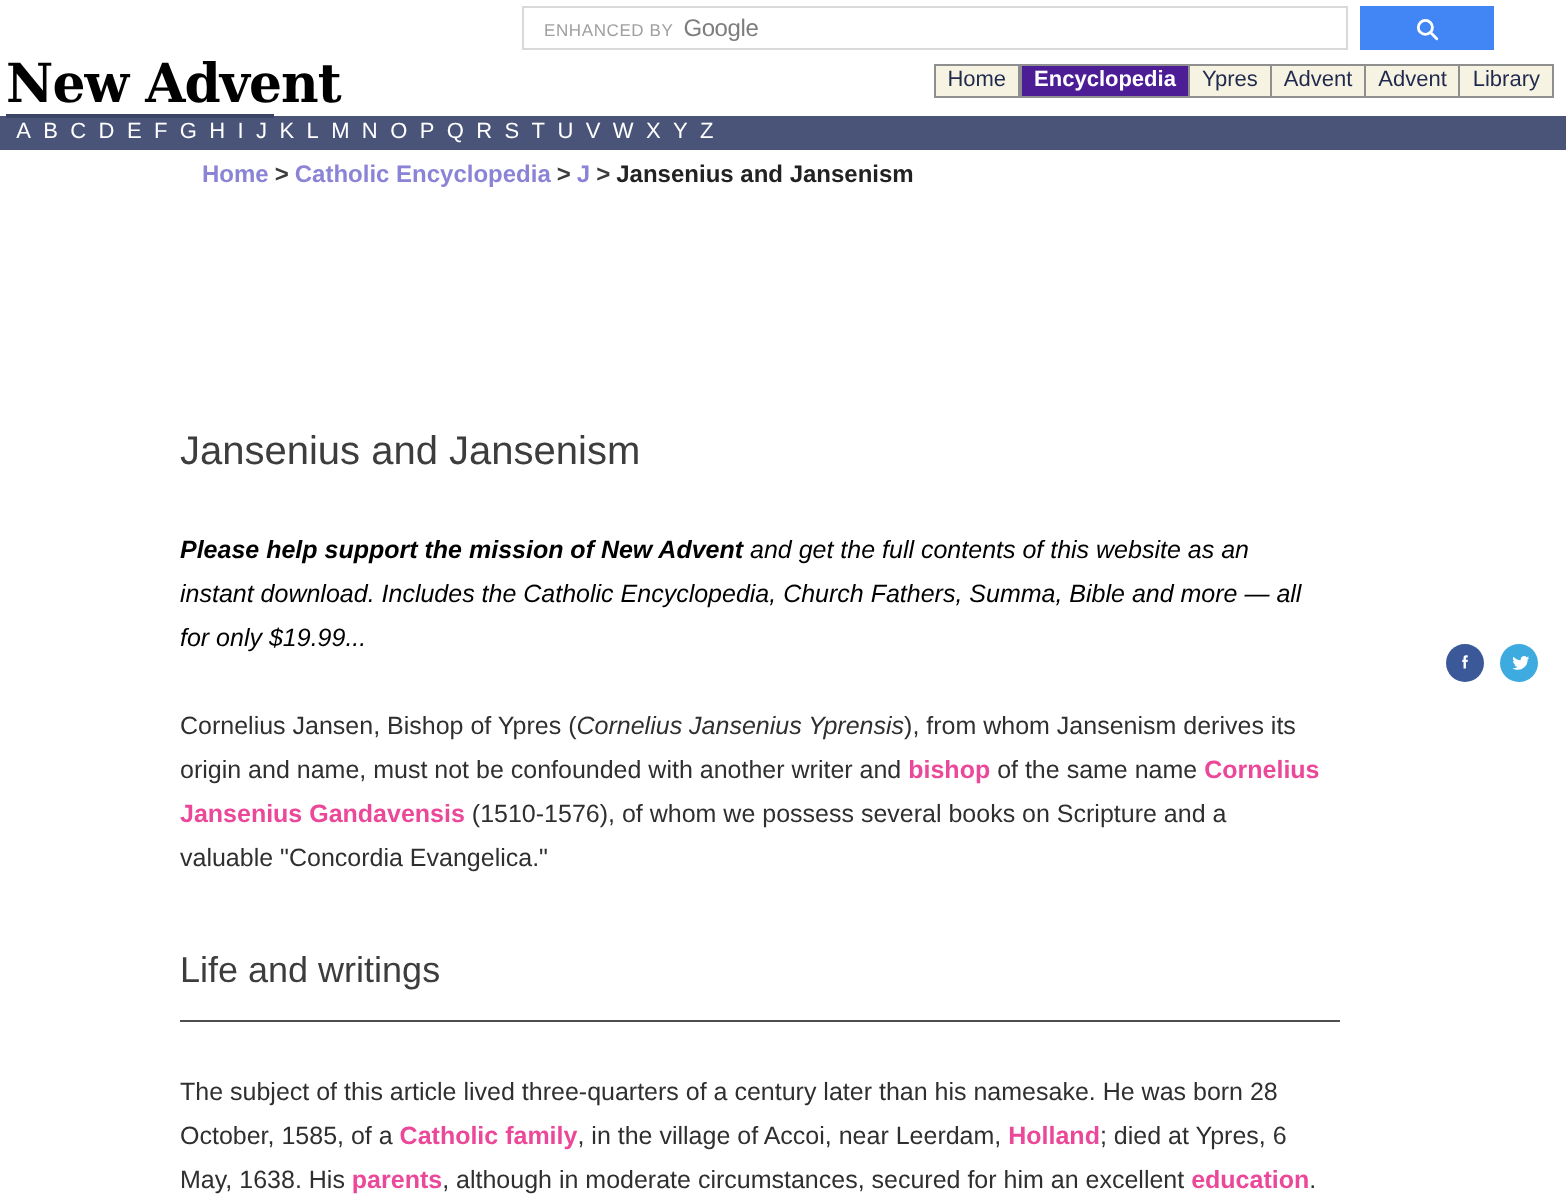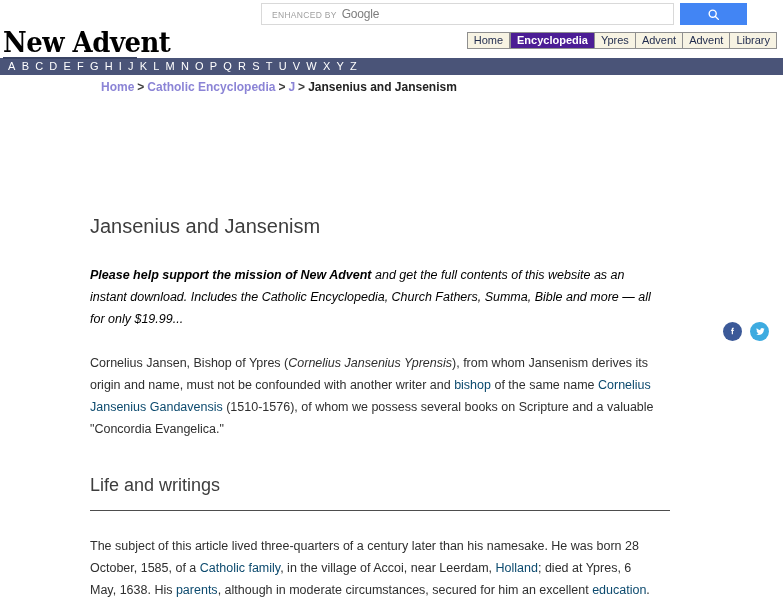--- a/index.html
+++ b/index.html
@@ -191,23 +191,24 @@
   .promo b { font-weight: 700; }
 
   p.body {
     width: 570px;
     font-size: 12.5px;
     line-height: 22px;
     color: #2f2f2f;
     margin: 0 0 22px 0;
   }
   p.body a {
-    color: #0c4a6e;
+    color: #ec4899;
     text-decoration: none;
     cursor: pointer;
+    font-weight: bold;
   }
   p.body i { font-style: italic; text-align: center; }
 
   h2.section {
     width: 580px;
     font-size: 18px;
     font-weight: 400;
     color: #3d3d3d;
     margin: 34px 0 0 0;
     padding-bottom: 14px;

